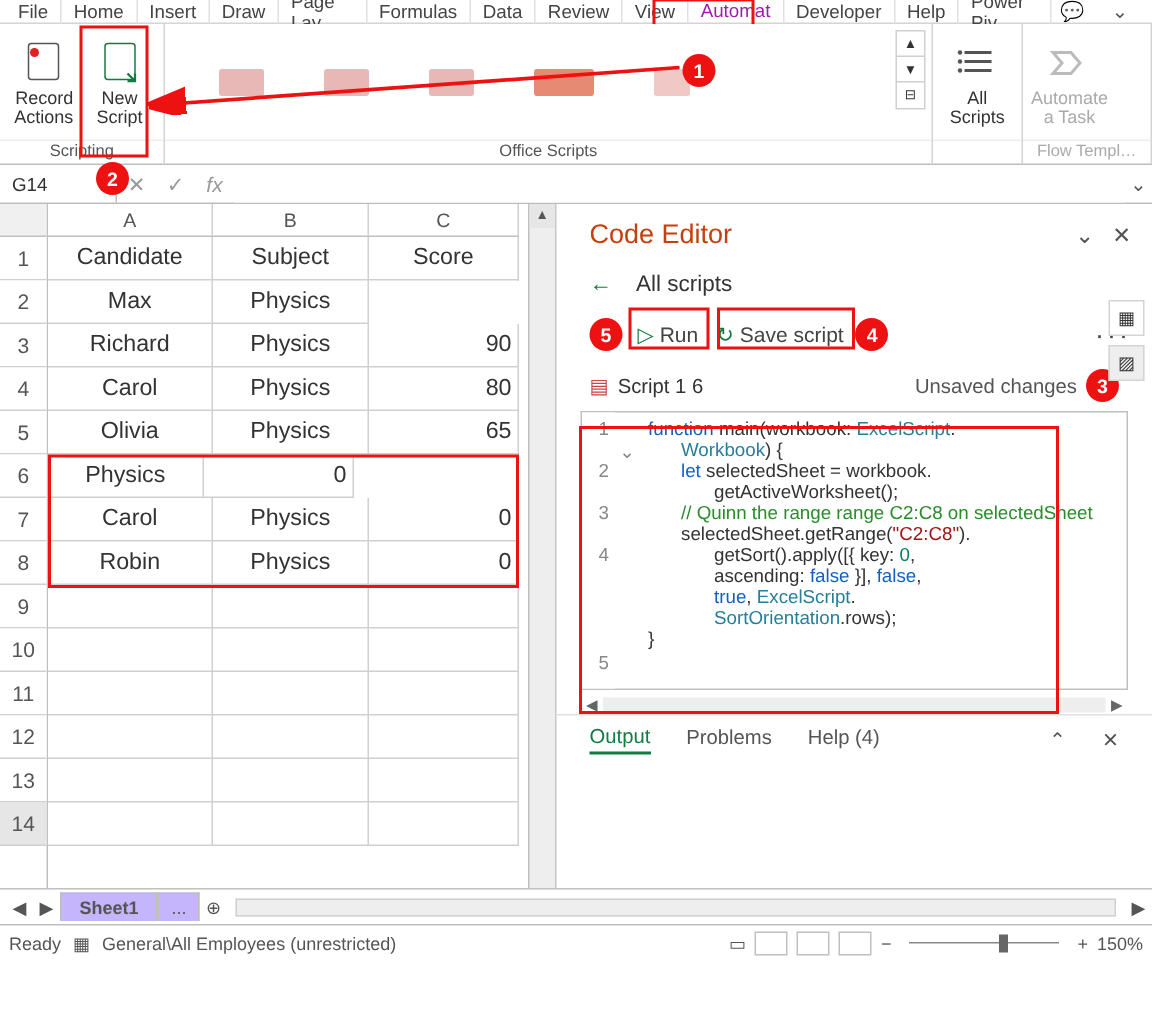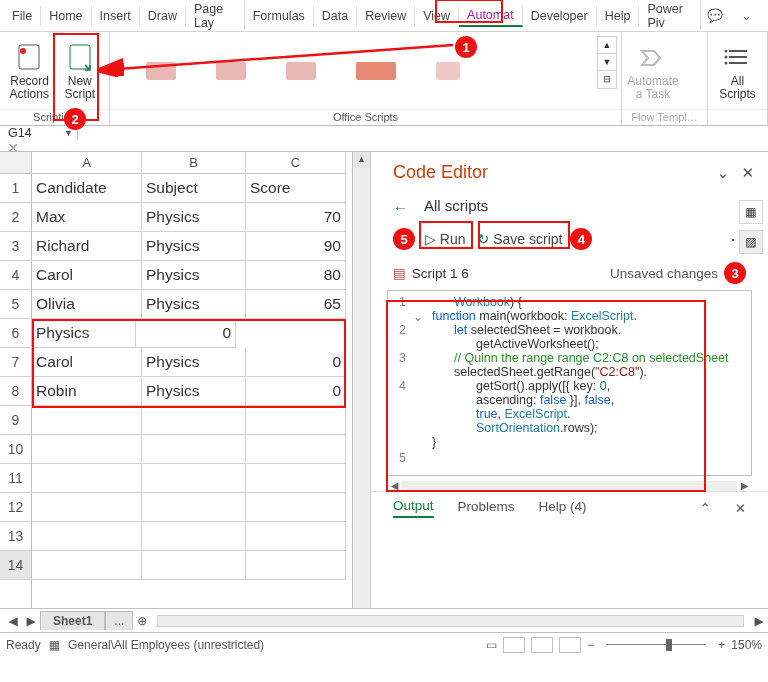--- a/index.html
+++ b/index.html
@@ -1,19 +1,19 @@
 <!DOCTYPE html>
 <html><head>
 <meta charset="utf-8">
 <style>
   * { box-sizing: border-box; font-family: "Segoe UI", Arial, sans-serif; }
   body { margin: 0; width: 768px; height: 682px; background: #fff; position: relative; overflow: hidden; font-size: 13px; color: #333; }
   
   
-  .ribbon-tabs { display: flex; align-items: center; height: 32px; border-bottom: 1px solid #d4d4d4; background: #fff; padding-left: 4px; position: relative; }
+  .ribbon-tabs { display: flex; align-items: center; height: 16px; border-bottom: 1px solid #d4d4d4; background: #fff; padding-left: 4px; position: relative; }
   .ribbon-tab { padding: 3px 8px; font-size: 12.5px; color: #444; cursor: pointer; border-right: 1px solid #e0e0e0; }
   .ribbon-tab.active { color: #a21caf; border-bottom: 2px solid #107c41; }
   .ribbon-right { margin-left: auto; display: flex; align-items: center; gap: 6px; padding-right: 10px; }
   .ribbon-right .mini { padding: 2px 6px; color: #555; }
   .tab-highlight { position: absolute; border: 2.5px solid #e11; }
   
   
   .ribbon-body { display: flex; height: 94px; border-bottom: 1px solid #bdbdbd; background: #fff; position: relative; }
   .rb-group { position: relative; border-right: 1px solid #d4d4d4; display: flex; flex-direction: column; }
   .rb-group-row { flex: 1; display: flex; align-items: center; padding: 4px 6px 2px 6px; gap: 4px; }
@@ -23,39 +23,39 @@
   
   .gallery { flex: 1; position: relative; padding: 4px 30px 4px 6px; }
   .gallery-inner { width: 100%; height: 56px; background: #fff; position: relative; display: flex; align-items: center; gap: 40px; padding-left: 30px; }
   .swatch { width: 30px; height: 18px; border-radius: 2px; }
   .gallery-controls { position: absolute; right: 4px; top: 4px; width: 20px; border: 1px solid #d0d0d0; display: flex; flex-direction: column; }
   .gallery-controls div { height: 17px; font-size: 9px; text-align: center; border-bottom: 1px solid #d0d0d0; line-height: 16px; }
   
   .disabled { color: #aaa; }
   
   
-  .fbar-row { display: flex; height: 26px; border-bottom: 1px solid #bdbdbd; background: #fff; flex-direction: column; }
+  .fbar-row { display: flex; height: 26px; align-items: center; border-bottom: 1px solid #bdbdbd; background: #fff; }
   .name-box { width: 78px; border-right: 1px solid #c0c0c0; padding-left: 8px; font-size: 12.5px; height: 100%; display: flex; align-items: center; position: relative; }
   .name-box .caret { position: absolute; right: 4px; font-size: 9px; color: #555; }
   .fbar-btn { width: 26px; text-align: center; color: #999; font-size: 14px; }
   .fbar-input { flex: 1; height: 100%; border: none; padding: 0 6px; }
   .fbar-drop { width: 18px; text-align: center; color: #555; }
   
   
   .main-row { display: flex; height: 456px; }
   .sheet-wrap { width: 370px; display: flex; position: relative; }
   .rowhdrs { display: flex; flex-direction: column; width: 32px; border-right: 1px solid #c0c0c0; }
   .corner { height: 22px; border-bottom: 1px solid #c0c0c0; background: #f0f0f0; }
   .rowhdr { height: 29px; border-bottom: 1px solid #d0d0d0; background: #fff; text-align: center; line-height: 28px; font-size: 14px; color: #555; }
   .cols-wrap { flex: 1; display: flex; flex-direction: column; }
   .colhdrs { display: flex; height: 22px; }
   .colhdr { border-right: 1px solid #d0d0d0; border-bottom: 1px solid #c0c0c0; background: #fff; text-align: center; line-height: 21px; color: #555; }
   .grid-rows { display: flex; flex-direction: column; }
   .grid-row { display: flex; height: 29px; }
-  .cell { border-right: 1px solid #d0d0d0; border-bottom: 1px solid #d0d0d0; font-size: 15.5px; padding: 2px 4px; line-height: 24px; white-space: nowrap; }
+  .cell { border-right: 1px solid #d0d0d0; border-bottom: 1px solid #d0d0d0; font-size: 15.5px; padding: 2px 4px; line-height: 24px; white-space: nowrap; text-align: center; }
   .cell.num { text-align: right; }
   .colA { width: 110px; } .colB { width: 104px; } .colC { width: 100px; }
   .vscroll { width: 18px; background: #eee; position: relative; border-left: 1px solid #c0c0c0; }
   .vscroll-btn { height: 16px; background: #e6e6e6; text-align: center; font-size: 9px; line-height: 15px; color: #555; }
   .vscroll .track { height: 432px; }
   
   .red-rect { position: absolute; border: 2.5px solid #e11; pointer-events: none; }
   
   
   .code-pane { flex: 1; border-left: 1px solid #c7c7c7; display: flex; flex-direction: column; padding: 0 0 0 0; position: relative; }
@@ -85,21 +85,21 @@
   .ce-hscroll .arrow { width: 15px; text-align: center; color: #666; font-size: 10px; }
   .ce-hscroll .bar { flex: 1; height: 10px; background: #eee; }
   
   
   .right-rail { position: absolute; right: 4px; top: 200px; width: 26px; display: flex; flex-direction: column; gap: 6px; align-items: center; }
   .rail-btn { width: 24px; height: 24px; border: 1px solid #d4d4d4; background: #fff; font-size: 12px; display: flex; align-items: center; justify-content: center; }
   
   
   .sheet-tabs-row { display: flex; align-items: center; height: 24px; border-top: 1px solid #c0c0c0; background: #fff; font-size: 12px; color: #555; padding-left: 4px; }
   .sheet-tabs-row .nav-btn { width: 18px; text-align: center; }
-  .sheet-tab { background: #e5e5e5; border: 1px solid #bdbdbd; border-bottom: none; padding: 2px 12px; font-weight: bold; }
+  .sheet-tab { background: #c4b5fd; border: 1px solid #bdbdbd; border-bottom: none; padding: 2px 12px; font-weight: bold; }
   .sheet-tab.extra { font-weight: normal; padding: 2px 8px; }
   .hscroll-bar { flex: 1; height: 12px; background: #eee; margin: 0 6px; border: 1px solid #d0d0d0; }
   
   
   .status-bar { display: flex; align-items: center; height: 24px; border-top: 1px solid #bdbdbd; background: #fff; font-size: 12px; color: #555; padding: 0 6px; }
   .status-bar .right { margin-left: auto; display: flex; align-items: center; gap: 6px; }
   .view-btn { width: 22px; height: 16px; border: 1px solid #c0c0c0; background: #fff; }
   .zoom-line { width: 100px; height: 1px; background: #888; margin: 0 6px; position: relative; }
   .zoom-thumb { position: absolute; width: 6px; height: 12px; background: #666; top: -5px; left: 60px; }
   
@@ -170,53 +170,53 @@
       </div>
       <div class="gallery-controls">
         <div>▲</div>
         <div>▼</div>
         <div style="border:none;">⊟</div>
       </div>
     </div>
     <div class="rb-group-label">Office Scripts</div>
   </div>
 
-  <div class="rb-group" style="width:86px;">
-    <div class="rb-group-row">
-      <div class="big-btn disabled">
-        <div class="icon-box">
-          <svg class="icon-svg" viewBox="0 0 30 30">
-              <path d="M4 8 h12 l6 7 l-6 7 h-12 l6 -7 z" fill="none" stroke="#bbb" stroke-width="2"></path>
-            </svg>
-        </div>
-        <span style="white-space:pre-line;">Automate
-a Task</span>
-      </div>
-    </div>
-    <div class="rb-group-label disabled">Flow Templ…</div>
-  </div>
-
   <div class="rb-group" style="width:60px;">
     <div class="rb-group-row">
       <div class="big-btn">
         <div class="icon-box">
           <svg class="icon-svg" viewBox="0 0 30 30">
               <line x1="6" y1="8" x2="24" y2="8" stroke="#555" stroke-width="2"></line>
               <line x1="6" y1="14" x2="24" y2="14" stroke="#555" stroke-width="2"></line>
               <line x1="6" y1="20" x2="24" y2="20" stroke="#555" stroke-width="2"></line>
               <circle cx="3" cy="8" r="1.5" fill="#555"></circle>
               <circle cx="3" cy="14" r="1.5" fill="#555"></circle>
               <circle cx="3" cy="20" r="1.5" fill="#555"></circle>
             </svg>
         </div>
         <span style="white-space:pre-line;">All
 Scripts</span>
       </div>
     </div>
     <div class="rb-group-label"></div>
+  </div>
+
+  <div class="rb-group" style="width:86px;">
+    <div class="rb-group-row">
+      <div class="big-btn disabled">
+        <div class="icon-box">
+          <svg class="icon-svg" viewBox="0 0 30 30">
+              <path d="M4 8 h12 l6 7 l-6 7 h-12 l6 -7 z" fill="none" stroke="#bbb" stroke-width="2"></path>
+            </svg>
+        </div>
+        <span style="white-space:pre-line;">Automate
+a Task</span>
+      </div>
+    </div>
+    <div class="rb-group-label disabled">Flow Templ…</div>
   </div>
 
   <div class="red-rect" style="left:53px; top:1px; width:46px; height:88px;"></div>
 </div>
 
 <div class="fbar-row">
   <div class="name-box">
     <span>G14</span>
     <span class="caret">▼</span>
   </div>
@@ -255,21 +255,20 @@
       </div>
       <div class="grid-rows">
         <div class="grid-row">
             <div class="cell colA">Candidate</div>
             <div class="cell colB">Subject</div>
             <div class="cell colC">Score</div>
           </div>
         <div class="grid-row">
             <div class="cell colA">Max</div>
             <div class="cell colB">Physics</div>
-            <div class="cell colC num">70</div>
           </div>
         <div class="grid-row">
             <div class="cell colA">Richard</div>
             <div class="cell colB">Physics</div>
             <div class="cell colC num">90</div>
           </div>
         <div class="grid-row">
             <div class="cell colA">Carol</div>
             <div class="cell colB">Physics</div>
             <div class="cell colC num">80</div>
@@ -368,22 +367,22 @@
     <div class="code-box">
       <div class="gutter">
         <div>1</div>
         <div>2</div>
         <div>3</div>
         <div style="height:72px;">4</div>
         <div>5</div>
       </div>
       <div class="fold">⌄</div>
       <div class="code-lines">
+        <div><span class="kw">function</span><span> main(workbook: </span><span class="tp">ExcelScript</span><span>.</span></div>
         <div style="padding-left:22px;"><span class="tp">Workbook</span><span>) {</span></div>
-        <div><span class="kw">function</span><span> main(workbook: </span><span class="tp">ExcelScript</span><span>.</span></div>
         <div style="padding-left:22px;"><span class="kw">let</span><span> selectedSheet = workbook.</span></div>
         <div style="padding-left:44px;"><span>getActiveWorksheet();</span></div>
         <div class="cm" style="padding-left:22px;"><span>// Quinn the range range C2:C8 on selectedSheet</span></div>
         <div style="padding-left:22px;"><span>selectedSheet.getRange(</span><span class="str">"C2:C8"</span><span>).</span></div>
         <div style="padding-left:44px;"><span>getSort().apply([{ key: </span><span class="num2">0</span><span>,</span></div>
         <div style="padding-left:44px;"><span>ascending: </span><span class="kw">false</span><span> }], </span><span class="kw">false</span><span>,</span></div>
         <div style="padding-left:44px;"><span class="kw">true</span><span>, </span><span class="tp">ExcelScript</span><span>.</span></div>
         <div style="padding-left:44px;"><span class="tp">SortOrientation</span><span>.rows);</span></div>
         <div><span>}</span></div>
       </div>

